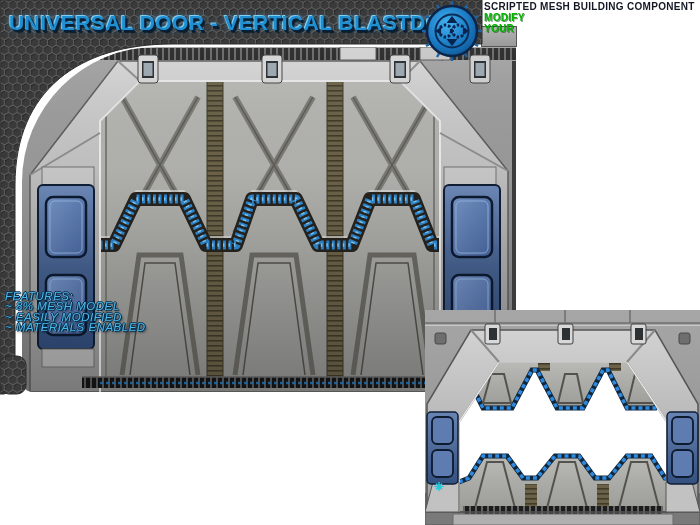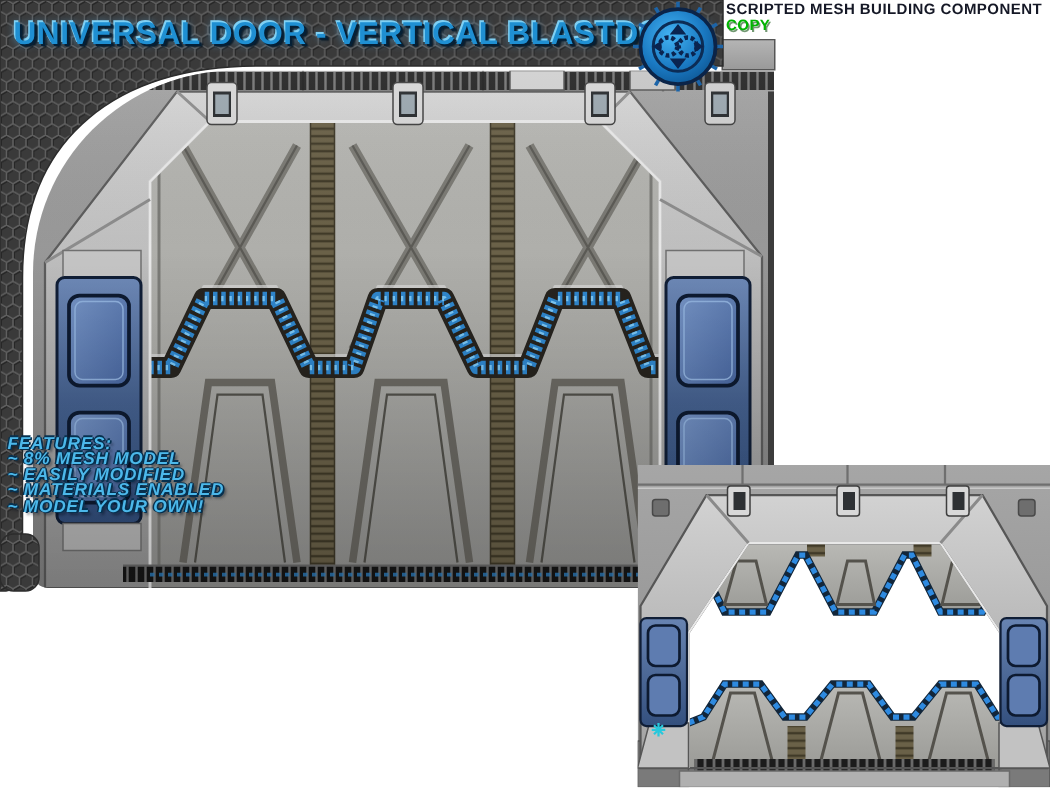--- a/index.html
+++ b/index.html
@@ -20,21 +20,21 @@
          text-shadow:1.5px 1.5px 0 #052036,2.5px 2.5px 1px rgba(2,16,30,.75),
                      -1px -1px 0 #7fd0f4,0 0 6px rgba(90,180,240,.7);}
   .logo{position:absolute;left:421px;top:1px;z-index:8;}
 
   .perm{position:absolute;left:484px;top:2px;z-index:6;font-weight:bold;font-size:10px;
         letter-spacing:.3px;line-height:10.8px;white-space:nowrap;}
   .perm-component{color:#151826;text-shadow:.5px .5px 0 rgba(255,255,255,.4);}
   .perm-modify,.perm-copy{color:#00b400;text-shadow:1px 1px 0 rgba(0,70,0,.55);}
   .perm-notransfer{color:#c82424;text-shadow:1px 1px 0 rgba(90,0,0,.55);}
 
-  .features{position:absolute;left:5px;top:291px;z-index:6;font-weight:bold;font-style:italic;
+  .features{position:absolute;left:5px;top:291px;z-index:6;font-weight:normal;font-style:italic;
             font-size:11.5px;letter-spacing:.5px;line-height:10.4px;white-space:nowrap;
             color:#4cb8ea;
             text-shadow:1px 1px 0 #07304e,-1px 0 0 #07304e,0 -1px 0 #07304e,1px 0 0 #07304e,
                         2px 2px 2px rgba(0,10,20,.55);}
 </style>
 </head>
 <body>
 
 <div class="stage">
 
@@ -338,24 +338,24 @@
     <circle cx="31" cy="30" r="25" fill="url(#lg)" stroke="#0b2448" stroke-width="2.5"></circle>
     <circle cx="31" cy="30" r="16.5" fill="none" stroke="#0c2c55" stroke-width="2"></circle>
     <path d="M31 15 l5.5 7 h-11 Z M31 45 l-5.5 -7 h11 Z" fill="#0a2450"></path>
     <path d="M14 30 l6 -4 v8 Z M48 30 l-6 -4 v8 Z" fill="#0a2450"></path>
     <circle cx="24.5" cy="30" r="6" fill="none" stroke="#0a2450" stroke-width="3" stroke-dasharray="2.5 1.8"></circle>
     <circle cx="37.5" cy="30" r="6" fill="none" stroke="#0a2450" stroke-width="3" stroke-dasharray="2.5 1.8"></circle>
   </svg>
 
   <div class="perm">
     <div class="perm-component">SCRIPTED MESH BUILDING COMPONENT</div>
-    <div class="perm-copy">COPY</div>
+    <div class="perm-modify">MODIFY</div>
+    <div class="perm-copy">YOUR</div>
   </div>
 
   <div class="features">
     <div>FEATURES:</div>
     <div>~ 8% MESH MODEL</div>
     <div>~ EASILY MODIFIED</div>
     <div>~ MATERIALS ENABLED</div>
-    <div>~ MODEL YOUR OWN!</div>
   </div>
 
 </div>
 
 </body></html>

